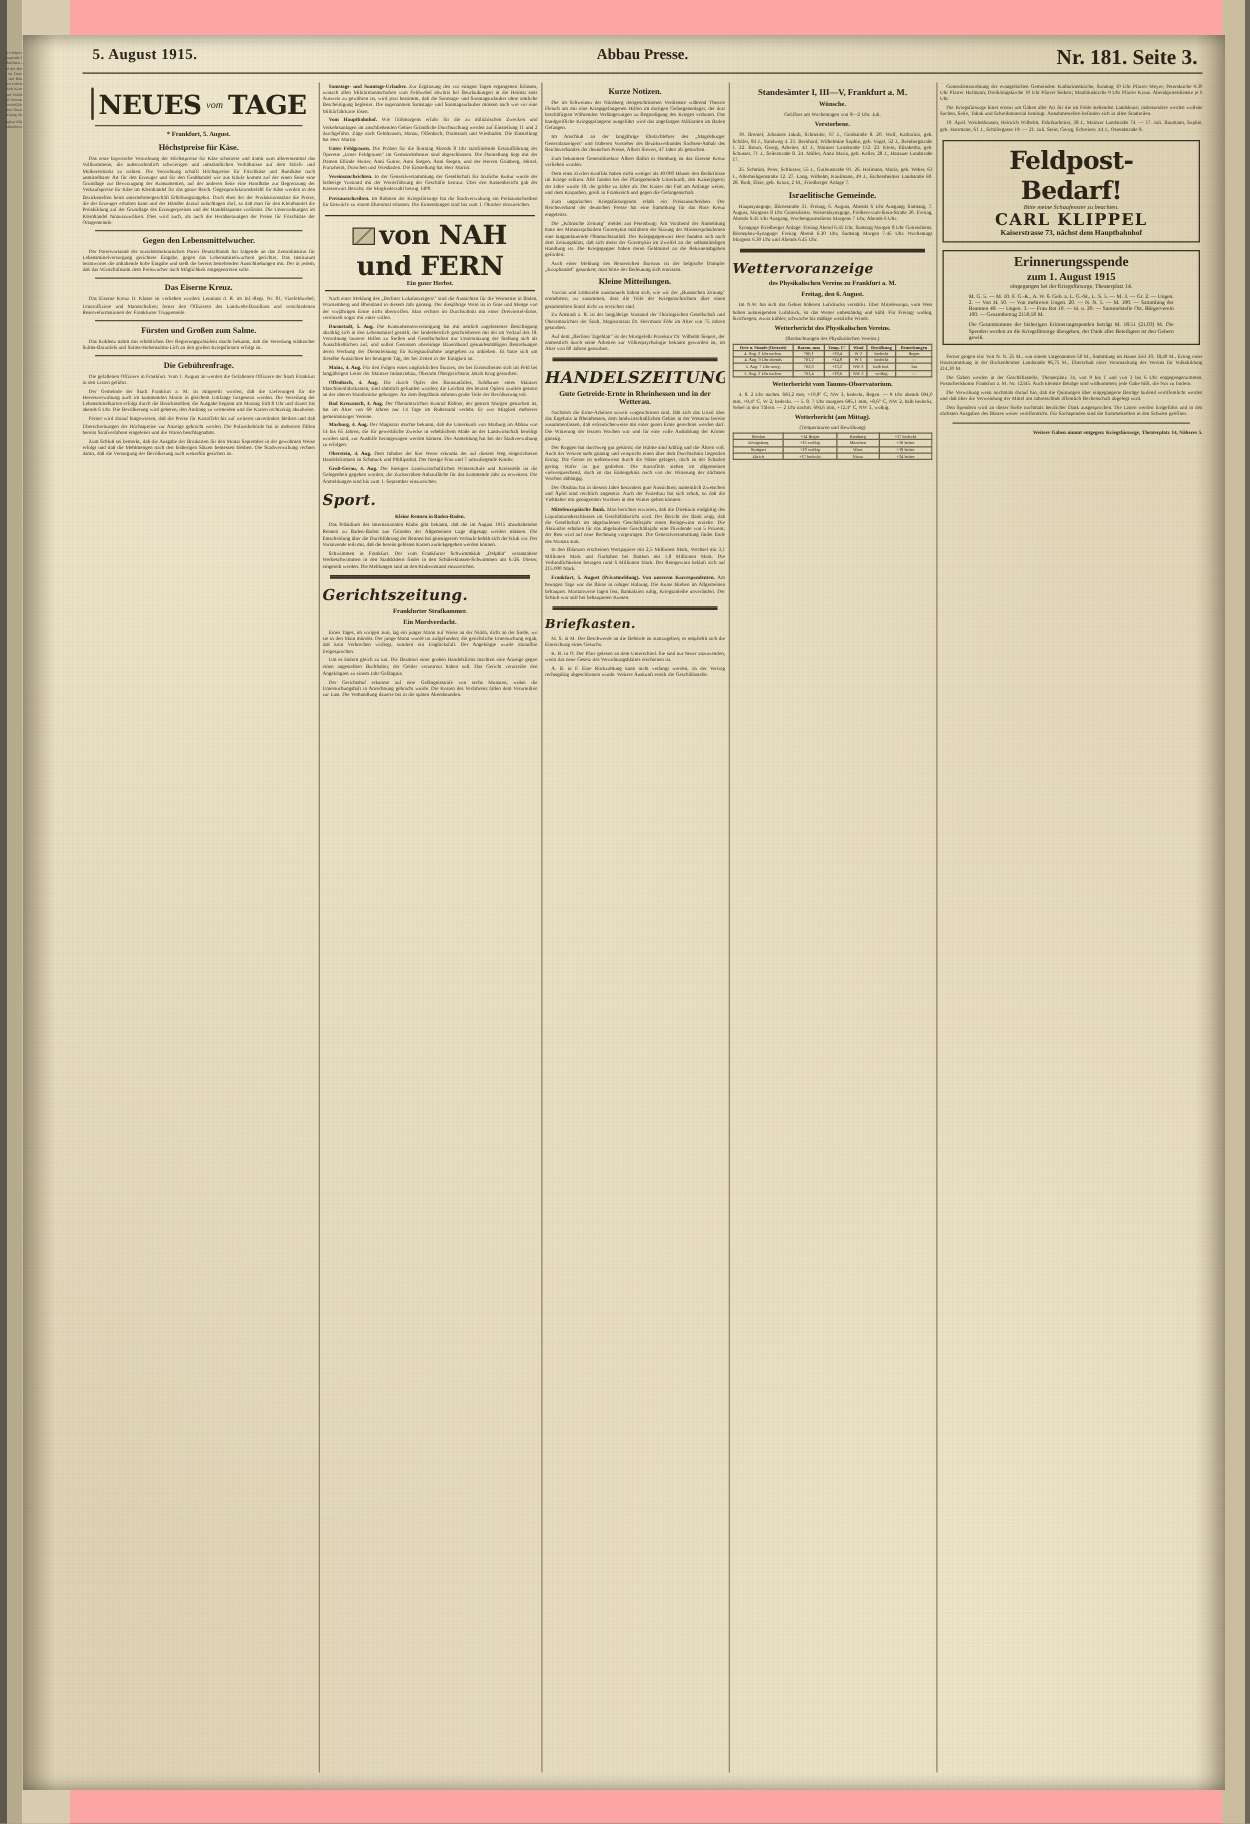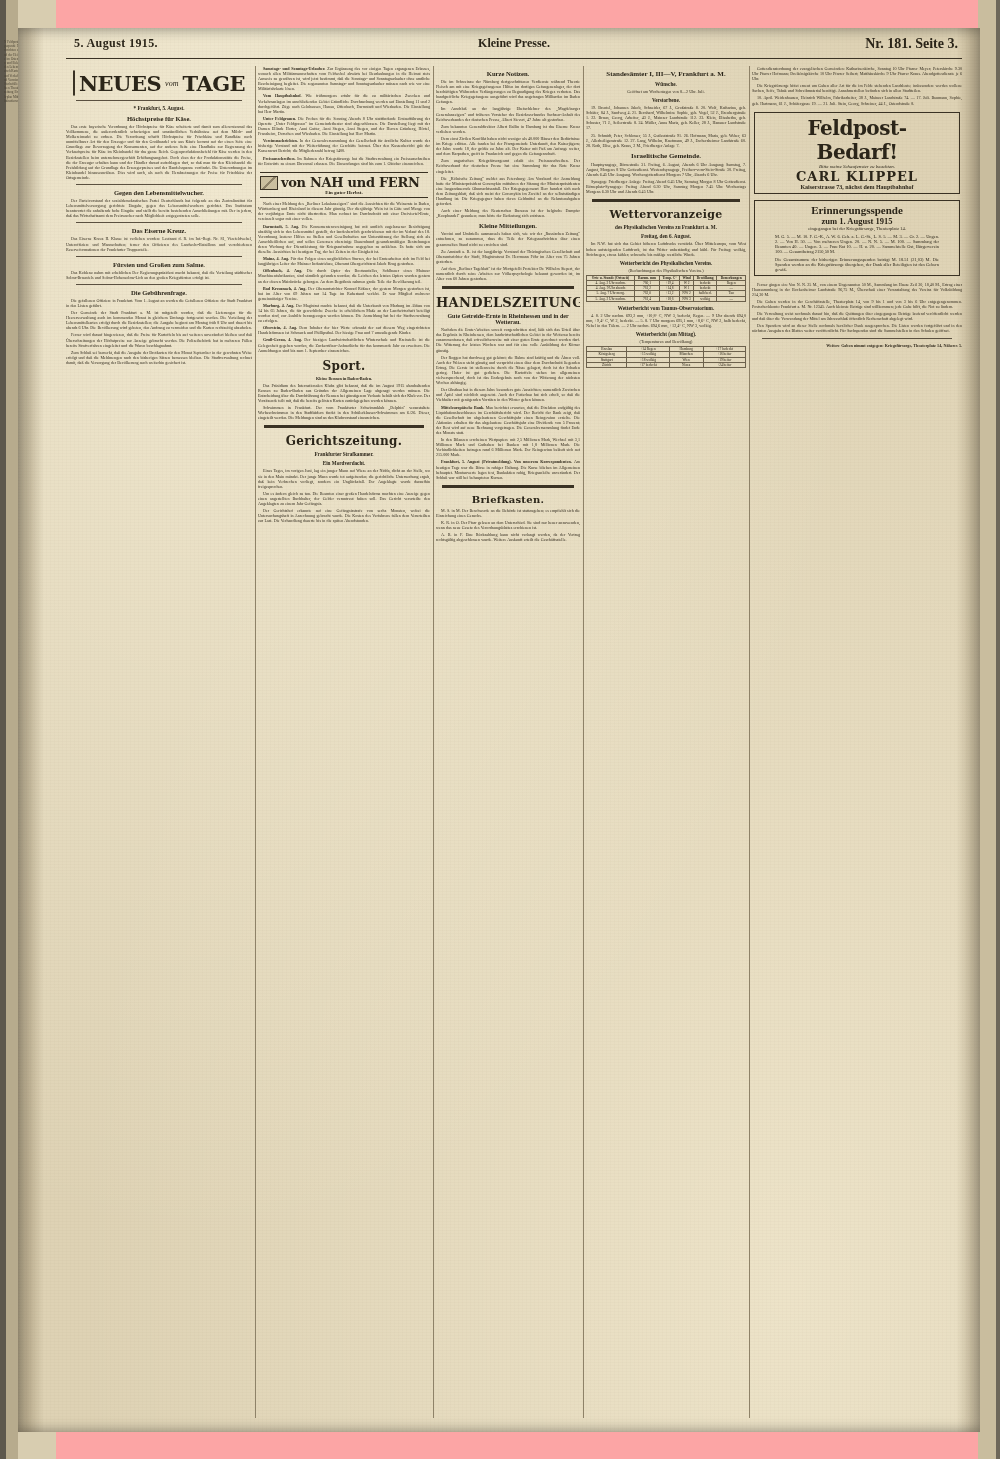--- a/index.html
+++ b/index.html
@@ -28,50 +28,50 @@
      column-count:1;text-align:justify;word-break:break-all;}
   .edge-right{position:absolute;right:0;top:0;width:22px;height:1459px;
      background:linear-gradient(270deg,#6d6759 0 4px,#c9bd9e 4px 22px);}
 
   .content{position:absolute;left:56px;top:36px;width:916px;height:1392px;color:#2b2519;}
 
   
   .topbar{position:relative;height:22px;border-bottom:1.5px solid #3a3224;margin:0 10px;}
   .topbar .l{position:absolute;left:8px;top:0;font-size:12px;font-weight:bold;letter-spacing:.4px;}
   .topbar .c{position:absolute;left:50%;transform:translateX(-50%);top:0;font-size:12px;font-weight:bold;}
-  .topbar .r{position:absolute;right:4px;top:0;font-size:14px;font-weight:bold;}
+  .topbar .r{position:absolute;right:4px;top:0;font-size:17px;font-weight:bold;}
 
   .cols{position:absolute;left:10px;top:30px;width:896px;height:1352px;}
   .col{position:absolute;top:0;height:1352px;overflow:hidden;}
   .c1{left:0;width:186px;}
   .c2{left:192px;width:172px;}
   .c3{left:370px;width:144px;}
   .c4{left:520px;width:160px;}
   .c5{left:686px;width:210px;}
   .rule{position:absolute;top:0;width:1px;height:1352px;background:#8e8268;}
 
   .tiny{font-size:4.1px;line-height:5.1px;text-align:justify;word-spacing:.2px;color:#312a1d;}
   .tiny p{margin:0 0 2px 0;text-indent:5px;}
   .tiny b{font-weight:bold;}
-  h2.sec{font-size:12px;text-align:center;margin:6px 0 3px;font-family:"DejaVu Serif",serif;letter-spacing:.3px;}
+  h2.sec{font-size:12px;text-align:left;margin:6px 0 3px;font-family:"DejaVu Serif",serif;letter-spacing:.3px;font-style:italic;}
   h3.sub{font-size:6.6px;text-align:center;margin:4px 0 2px;font-weight:bold;}
   h4.min{font-size:5.2px;text-align:center;margin:3px 0 2px;font-weight:bold;}
   .dbl{border-top:1px solid #3a3224;border-bottom:2.2px solid #3a3224;height:0;margin:5px 6px;}
   .sgl{border-top:1px solid #5a5040;margin:4px 10px;}
 
   
   .logo{margin:4px 16px 2px;display:flex;align-items:center;justify-content:center;gap:4px;}
   .logo .crest{width:26px;height:24px;border:1px solid #3a3224;border-radius:3px;
      background:repeating-linear-gradient(45deg,#bfb292 0 2px,#d8cdb0 2px 4px);}
   .logo .word{font-family:"DejaVu Serif",serif;font-weight:bold;font-size:21px;letter-spacing:-.5px;}
   .logo .small{font-size:8px;font-style:italic;}
   .datelinec{text-align:center;font-size:5.2px;font-weight:bold;margin-bottom:3px;}
 
   .nahfern{margin:6px 2px 3px;border-top:1px solid #3a3224;border-bottom:1px solid #3a3224;padding:2px 0;}
-  .nahfern .t{font-family:"DejaVu Serif",serif;font-weight:bold;font-size:13px;text-align:left;letter-spacing:-.3px;}
+  .nahfern .t{font-family:"DejaVu Serif",serif;font-weight:bold;font-size:21px;text-align:center;letter-spacing:-.3px;}
   .nahfern .arrowbox{display:inline-block;width:16px;height:12px;border:1px solid #3a3224;margin-right:3px;vertical-align:middle;
      background:linear-gradient(135deg,#cbbf9f 45%,#8e8268 45% 55%,#cbbf9f 55%);}
 
   .adbox{border:1.4px solid #3a3224;margin:6px 2px;padding:3px 20px;text-align:center;}
   .adbox .h1{font-family:"DejaVu Serif",serif;font-size:20px;font-weight:bold;letter-spacing:-.5px;}
   .adbox .h2{font-family:"DejaVu Serif",serif;font-size:13px;font-weight:bold;letter-spacing:1px;}
   .adbox .h3{font-size:11px;font-weight:bold;}
   .adbox .h4{font-size:8.5px;font-weight:bold;}
   .adbox .note{font-size:4.4px;text-align:justify;margin-top:3px;}
 
@@ -94,21 +94,21 @@
   <div class="edge-right"></div>
 
   <div class="paper">
     <div class="grain"></div>
   </div>
 
   <div class="content">
 
     <div class="topbar">
       <div class="l">5. August 1915.</div>
-      <div class="c">Kleine Presse.</div>
+      <div class="c">Abbau Presse.</div>
       <div class="r">Nr. 181. Seite 3.</div>
     </div>
 
     <div class="cols">
       <div class="rule" style="left:189px;"></div>
       <div class="rule" style="left:367px;"></div>
       <div class="rule" style="left:517px;"></div>
       <div class="rule" style="left:683px;"></div>
 
       <div class="col c1">

